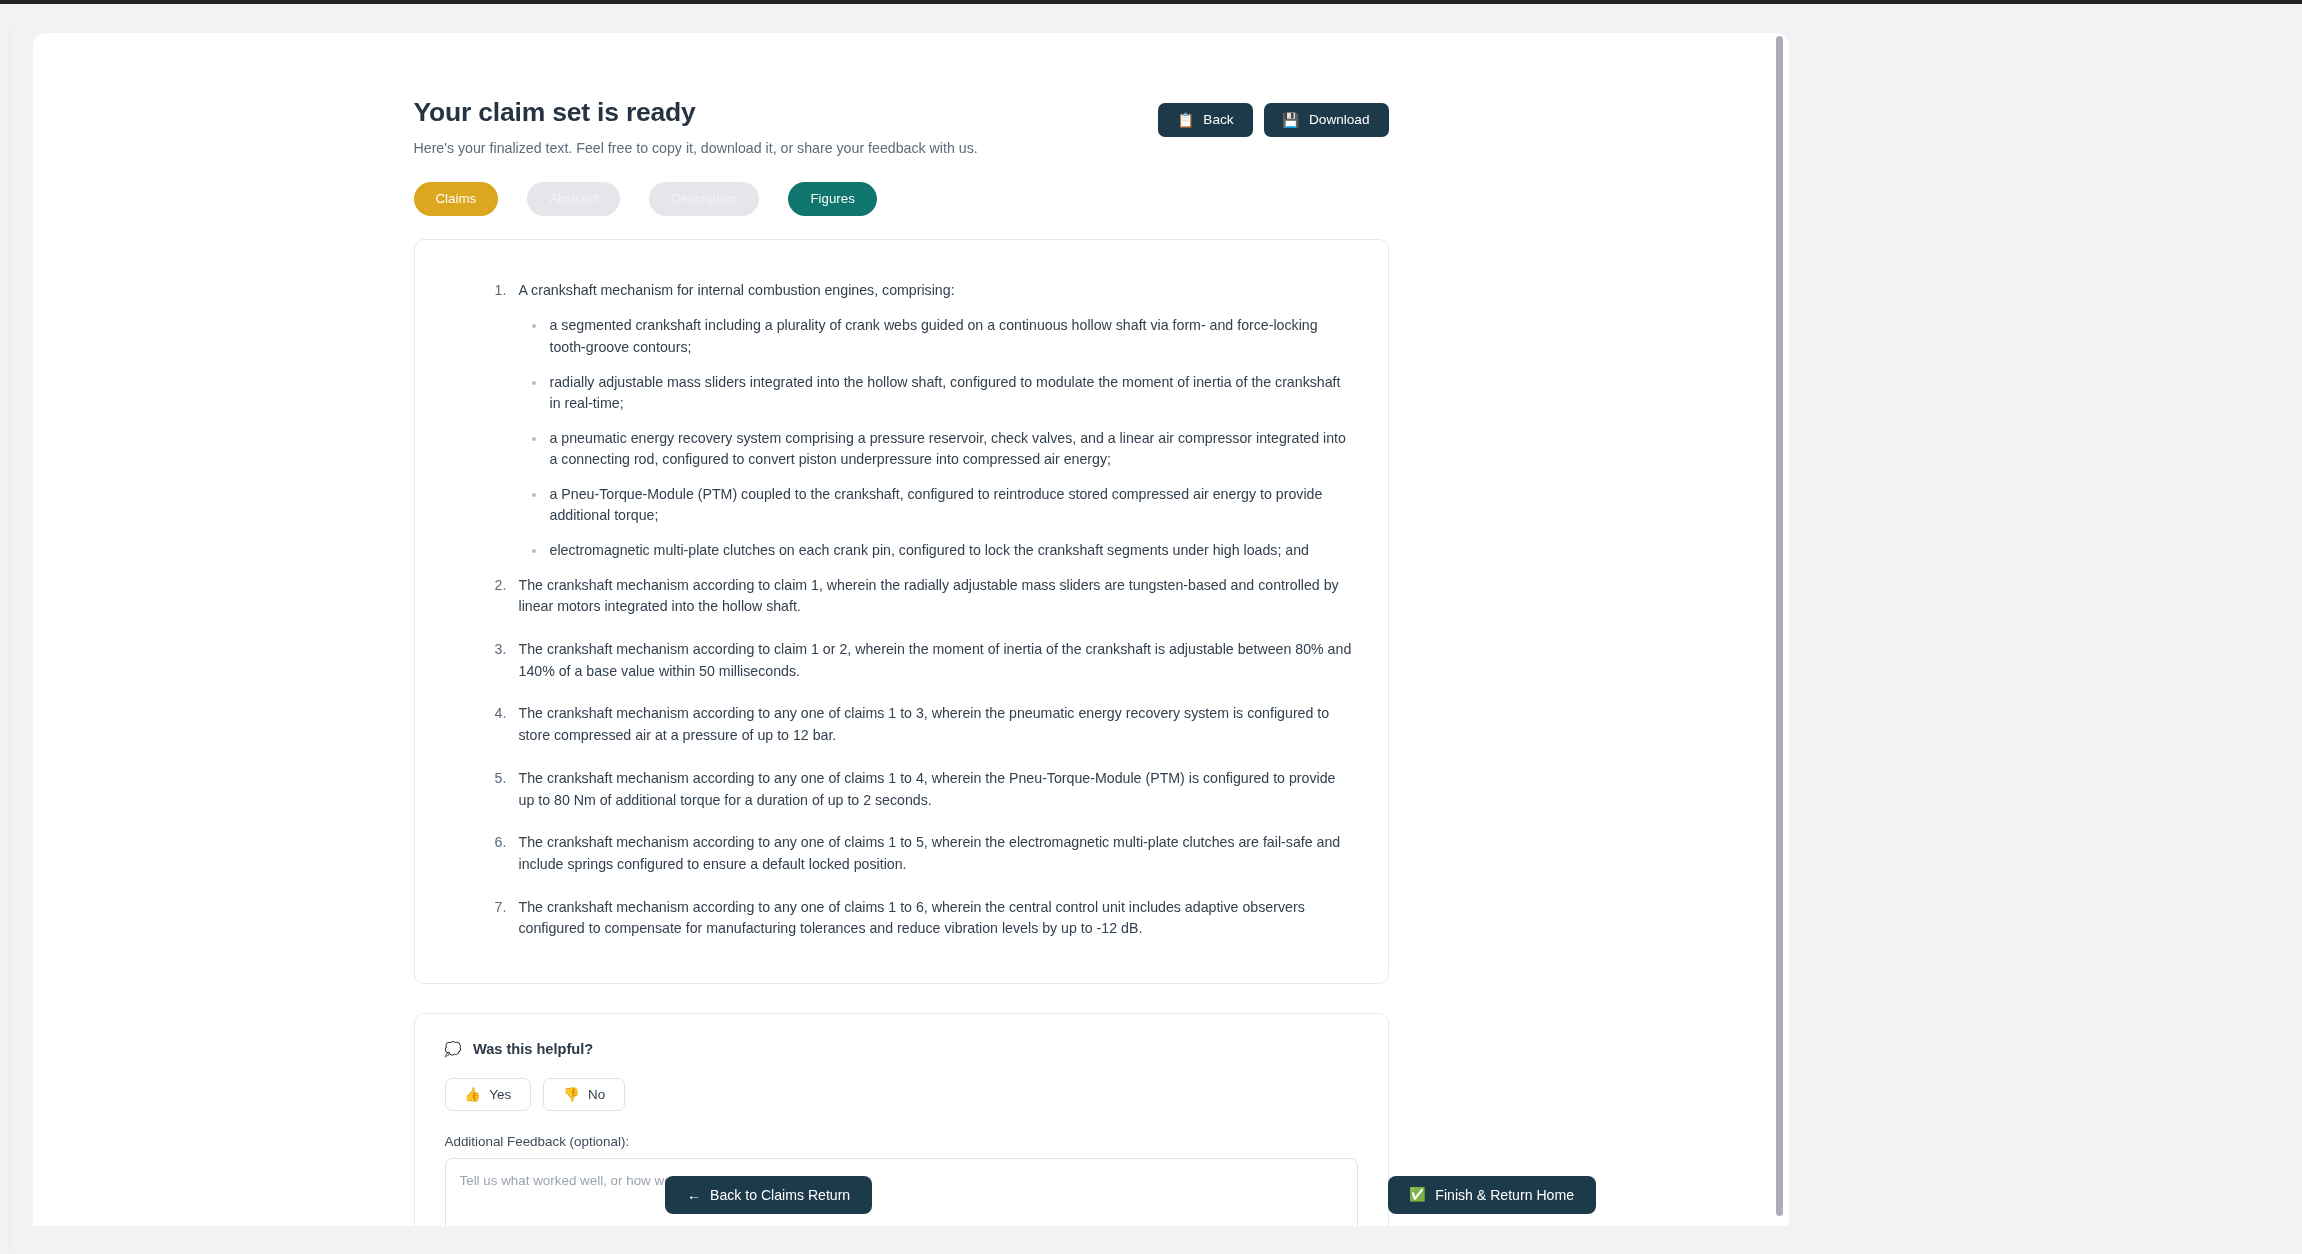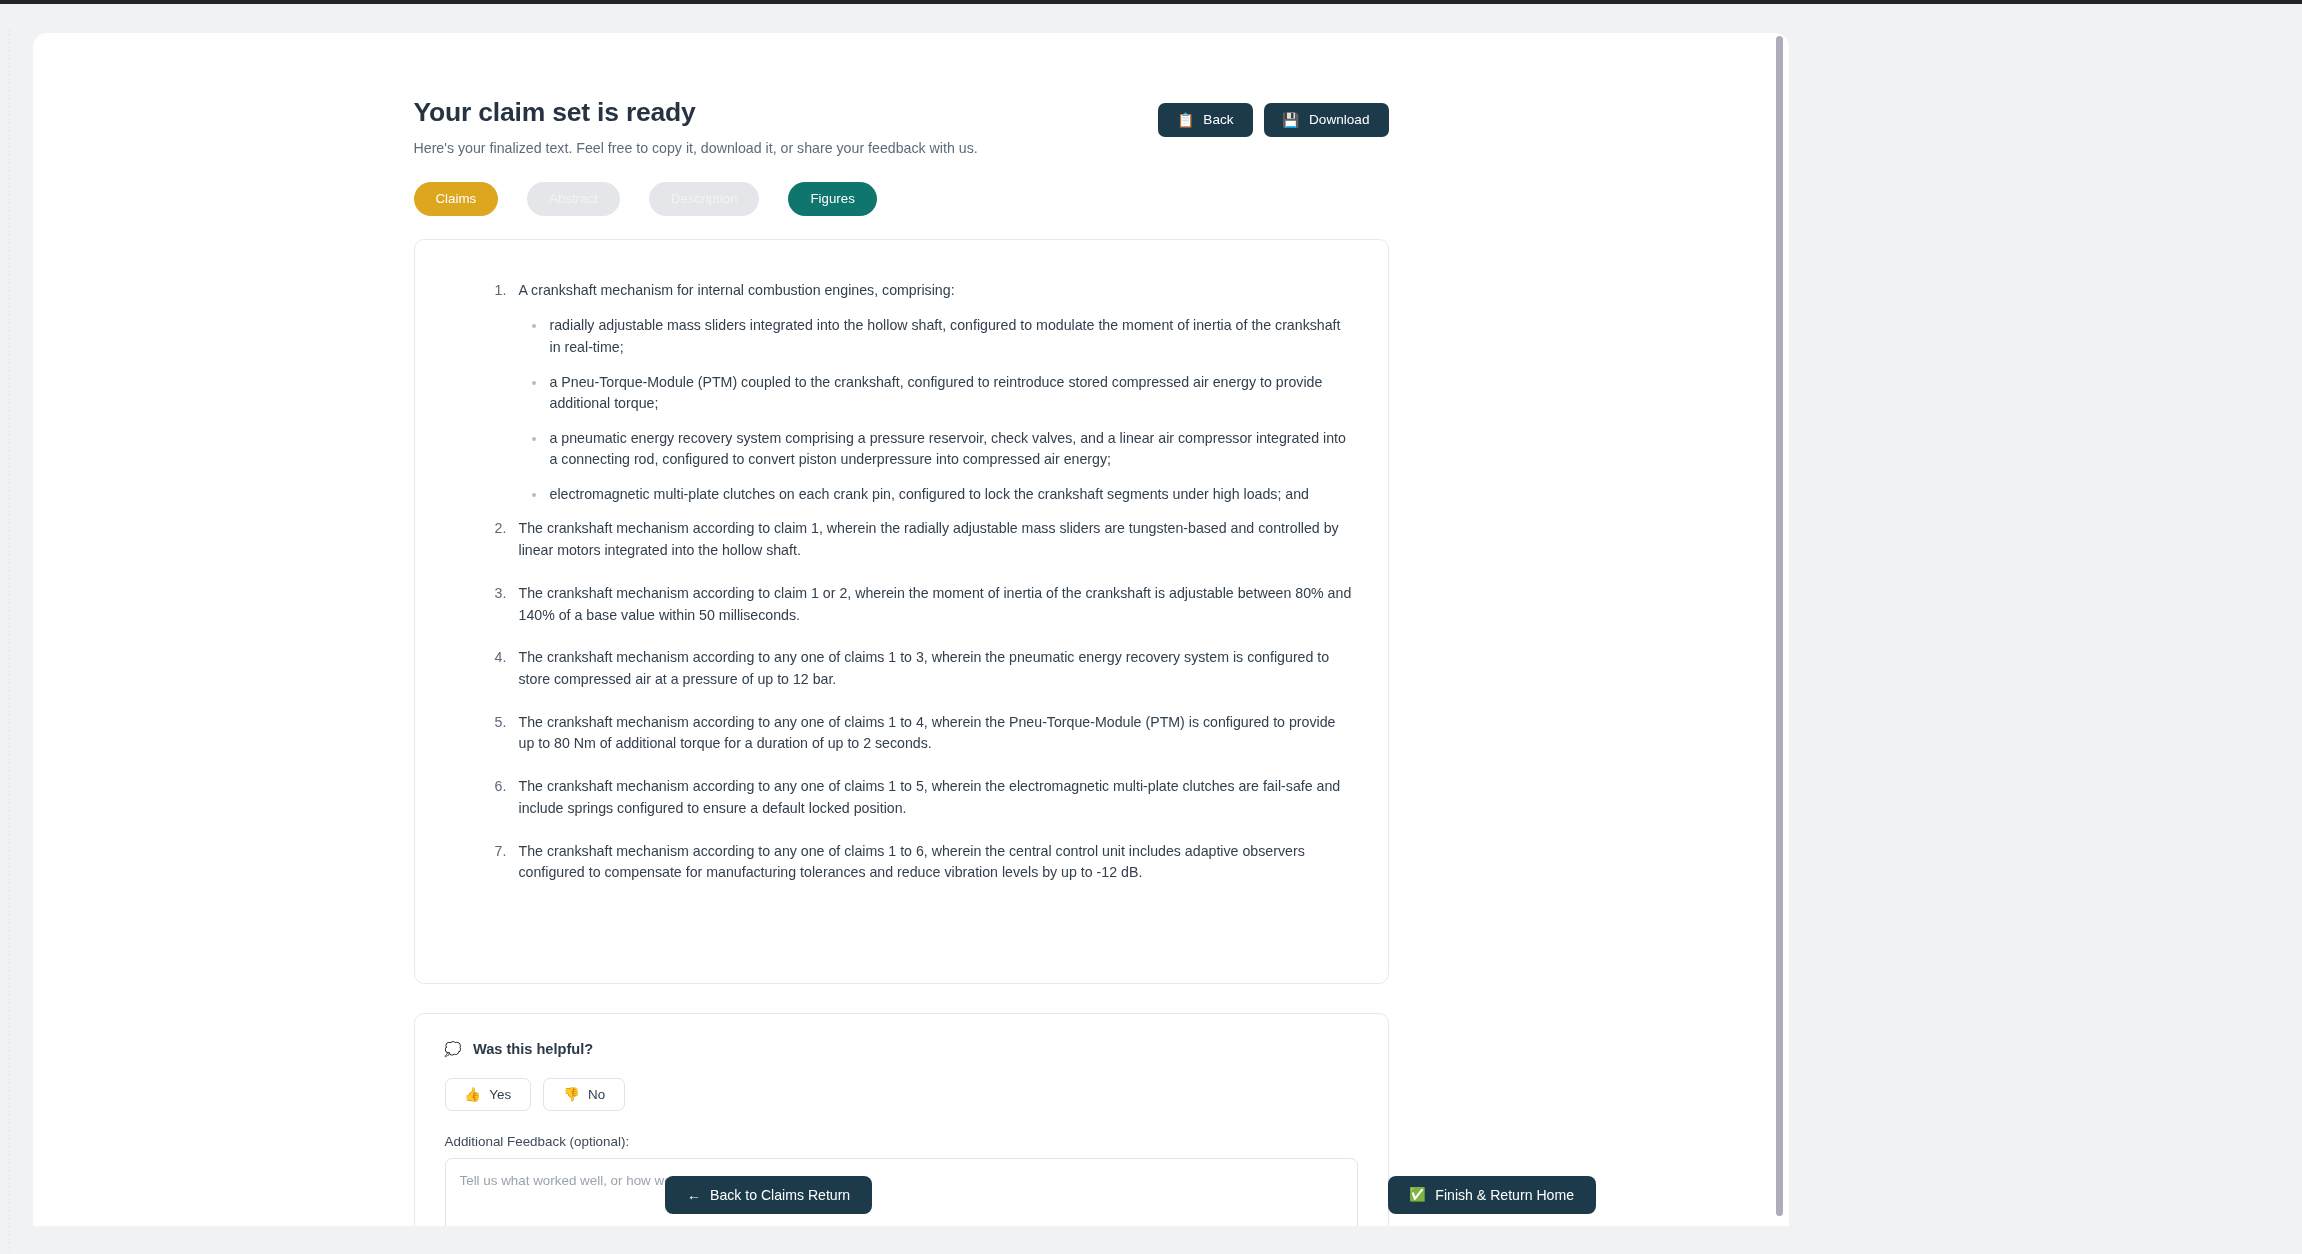--- a/index.html
+++ b/index.html
@@ -366,23 +366,24 @@
           <button class="tab active">Claims</button>
           <button class="tab muted">Abstract</button>
           <button class="tab muted">Description</button>
           <button class="tab neutral">Figures</button>
         </div>
 
         <div class="claims-card">
           <div class="claims-inner">
             <ol class="claims-list" id="claims-list">
                 <li class="no-gap"><span>A crankshaft mechanism for internal combustion engines, comprising:</span><ul class="sub-list">
+                    <li>a segmented crankshaft including a plurality of crank webs guided on a continuous hollow shaft via form- and force-locking tooth-groove contours;</li>
                     <li>radially adjustable mass sliders integrated into the hollow shaft, configured to modulate the moment of inertia of the crankshaft in real-time;</li>
+                    <li>a pneumatic energy recovery system comprising a pressure reservoir, check valves, and a linear air compressor integrated into a connecting rod, configured to convert piston underpressure into compressed air energy;</li>
                     <li>a Pneu-Torque-Module (PTM) coupled to the crankshaft, configured to reintroduce stored compressed air energy to provide additional torque;</li>
-                    <li>a pneumatic energy recovery system comprising a pressure reservoir, check valves, and a linear air compressor integrated into a connecting rod, configured to convert piston underpressure into compressed air energy;</li>
                     <li>electromagnetic multi-plate clutches on each crank pin, configured to lock the crankshaft segments under high loads; and</li>
                   </ul></li>
                 <li><span>The crankshaft mechanism according to claim 1, wherein the radially adjustable mass sliders are tungsten-based and controlled by linear motors integrated into the hollow shaft.</span></li>
                 <li><span>The crankshaft mechanism according to claim 1 or 2, wherein the moment of inertia of the crankshaft is adjustable between 80% and 140% of a base value within 50 milliseconds.</span></li>
                 <li><span>The crankshaft mechanism according to any one of claims 1 to 3, wherein the pneumatic energy recovery system is configured to store compressed air at a pressure of up to 12 bar.</span></li>
                 <li><span>The crankshaft mechanism according to any one of claims 1 to 4, wherein the Pneu-Torque-Module (PTM) is configured to provide up to 80 Nm of additional torque for a duration of up to 2 seconds.</span></li>
                 <li><span>The crankshaft mechanism according to any one of claims 1 to 5, wherein the electromagnetic multi-plate clutches are fail-safe and include springs configured to ensure a default locked position.</span></li>
                 <li><span>The crankshaft mechanism according to any one of claims 1 to 6, wherein the central control unit includes adaptive observers configured to compensate for manufacturing tolerances and reduce vibration levels by up to -12 dB.</span></li>
               </ol>
           </div>

